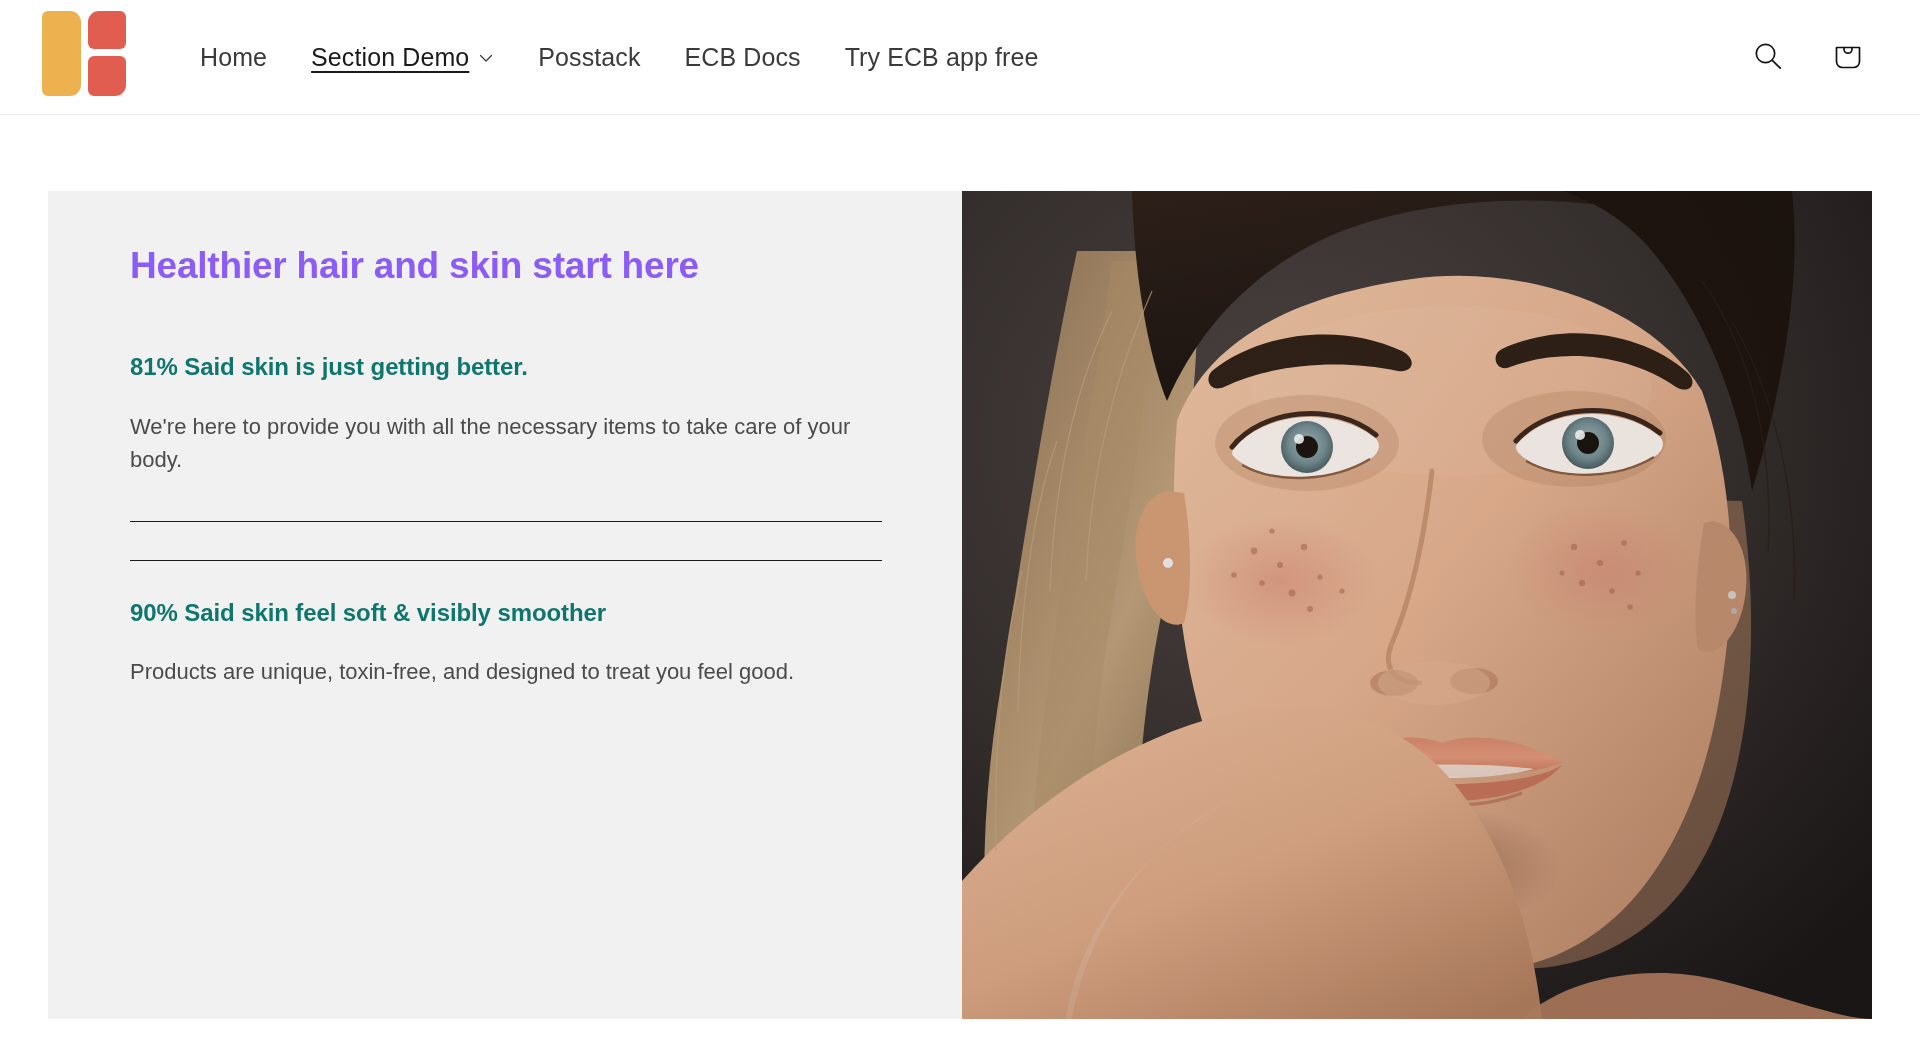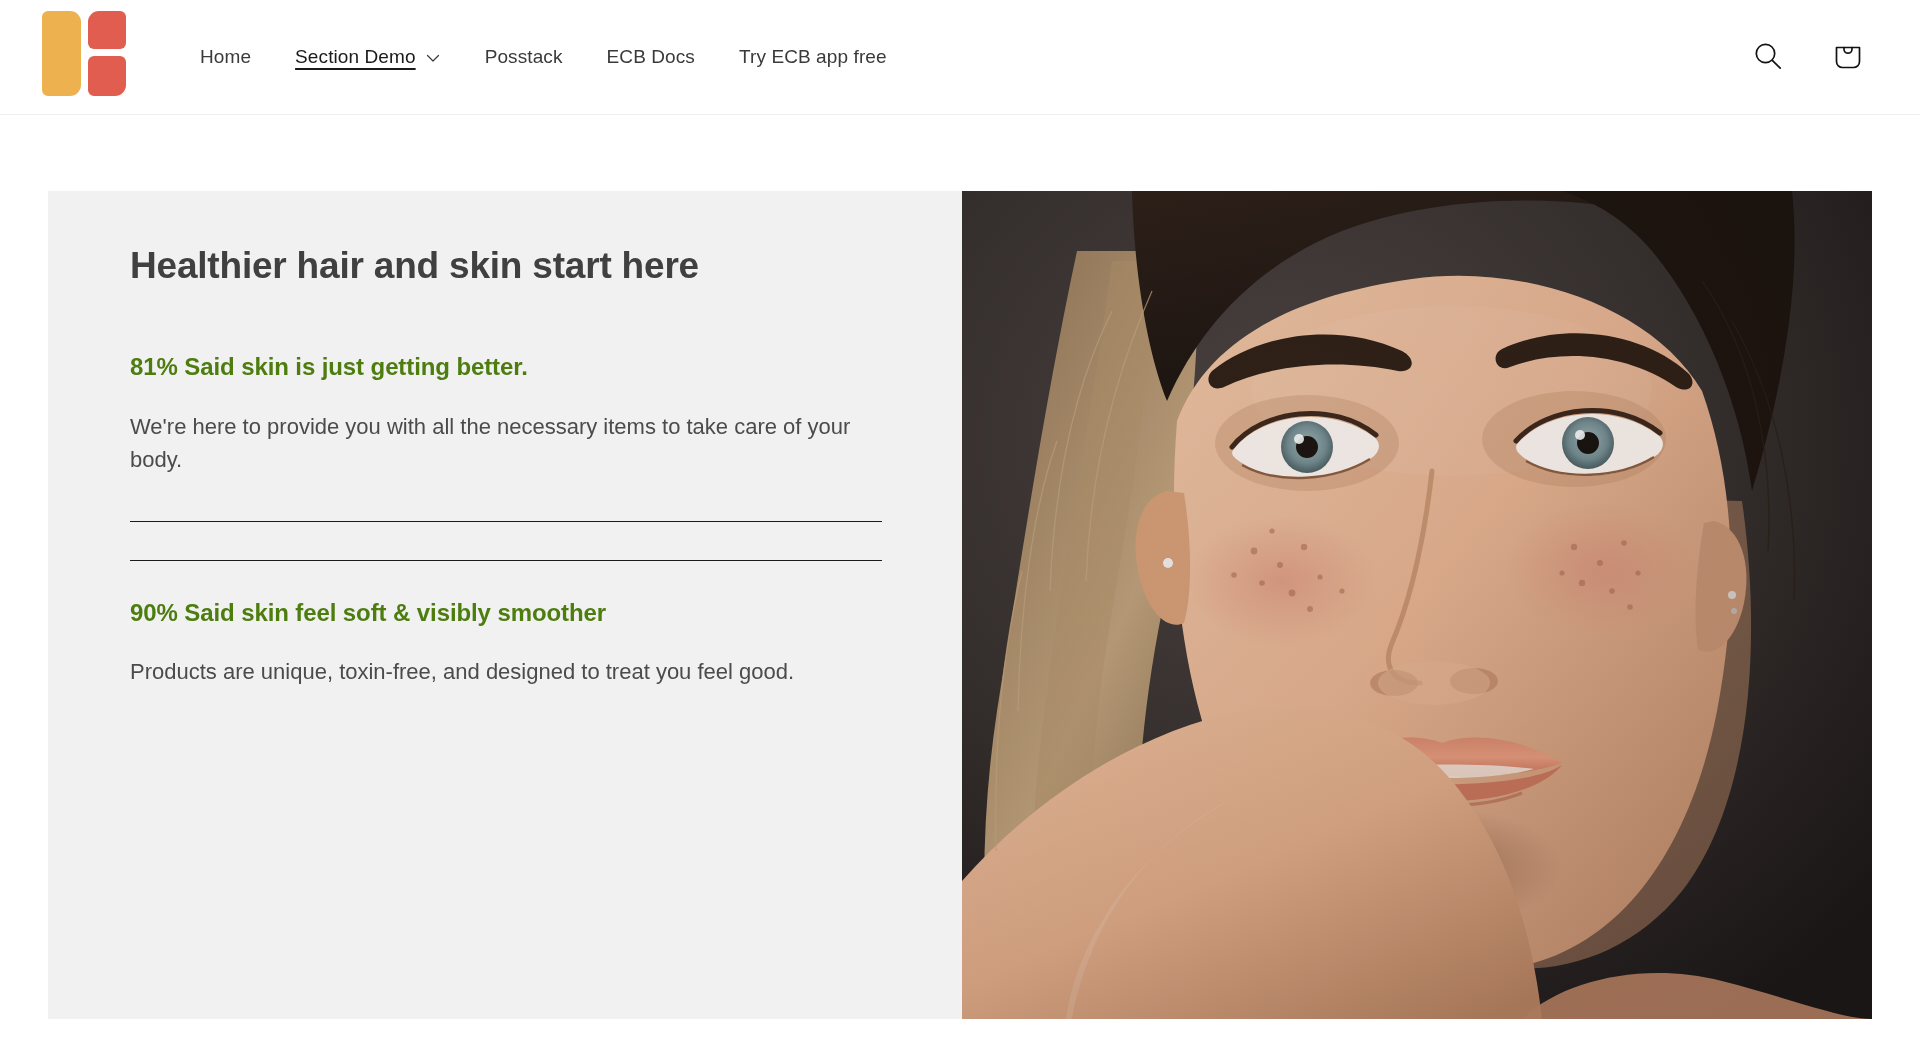--- a/index.html
+++ b/index.html
@@ -50,21 +50,21 @@
     display: flex;
     align-items: center;
     gap: 0px;
     flex: 1 1 auto;
   }
   .nav-item {
     display: flex;
     align-items: center;
     gap: 9px;
     padding: 10px 22px;
-    font-size: 19px;
+    font-size: 25px;
     color: #3a3a3a;
     letter-spacing: 0.1px;
     cursor: pointer;
     white-space: nowrap;
     font-family: "Liberation Sans", sans-serif;
   }
   .nav-item.active .nav-label {
     text-decoration: underline;
     text-underline-offset: 5px;
     text-decoration-thickness: 1.6px;
@@ -113,31 +113,31 @@
     width: 914px;
     flex: 0 0 914px;
     background: #f1f1f1;
     padding: 52px 80px 40px 82px;
   }
 
   .section-title {
     font-size: 37px;
     line-height: 1.25;
     font-weight: 700;
-    color: #404040;
+    color: #8b5cf6;
     letter-spacing: -0.2px;
     margin-bottom: 62px;
     font-family: "Liberation Sans", sans-serif;
   }
 
   .stat-block { padding-bottom: 6px; }
   .stat-heading {
     font-size: 24px;
     font-weight: 700;
-    color: #4d7c0f;
+    color: #0f766e;
     line-height: 1.35;
     letter-spacing: -0.1px;
     margin-bottom: 26px;
   }
   .stat-body {
     font-size: 22px;
     line-height: 1.52;
     color: #4b4b4b;
     max-width: 760px;
     font-weight: 400;

